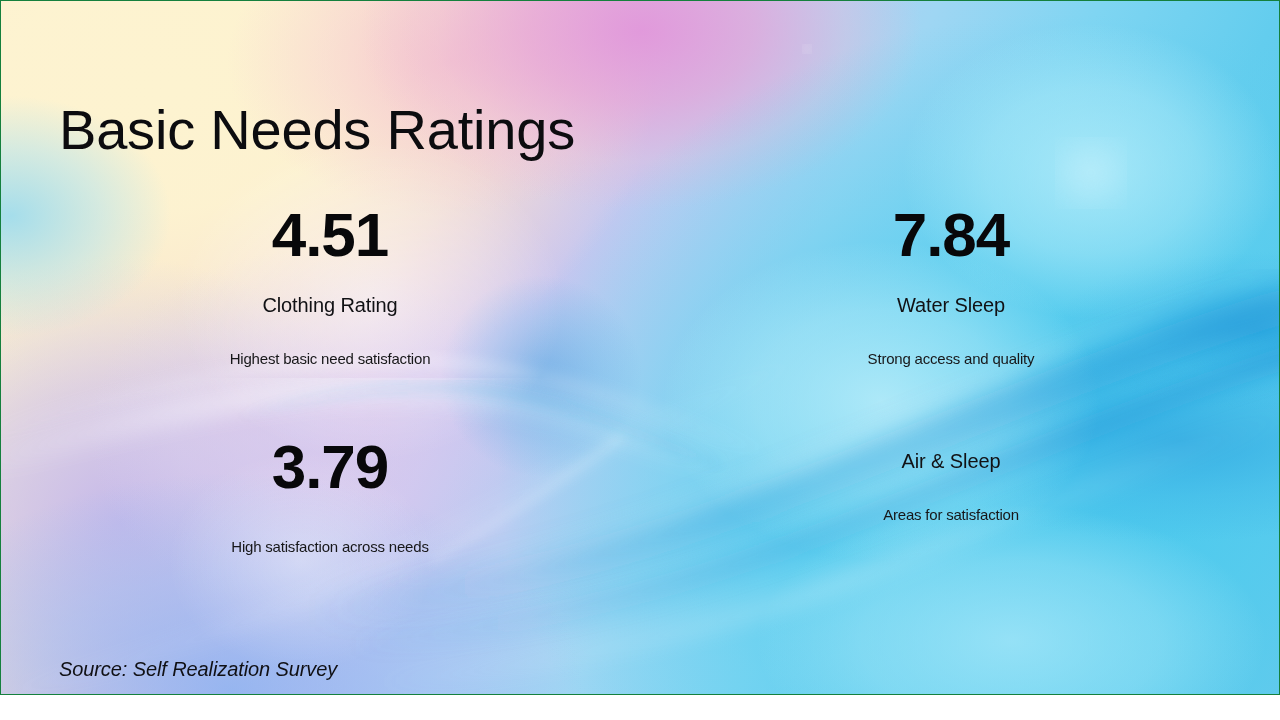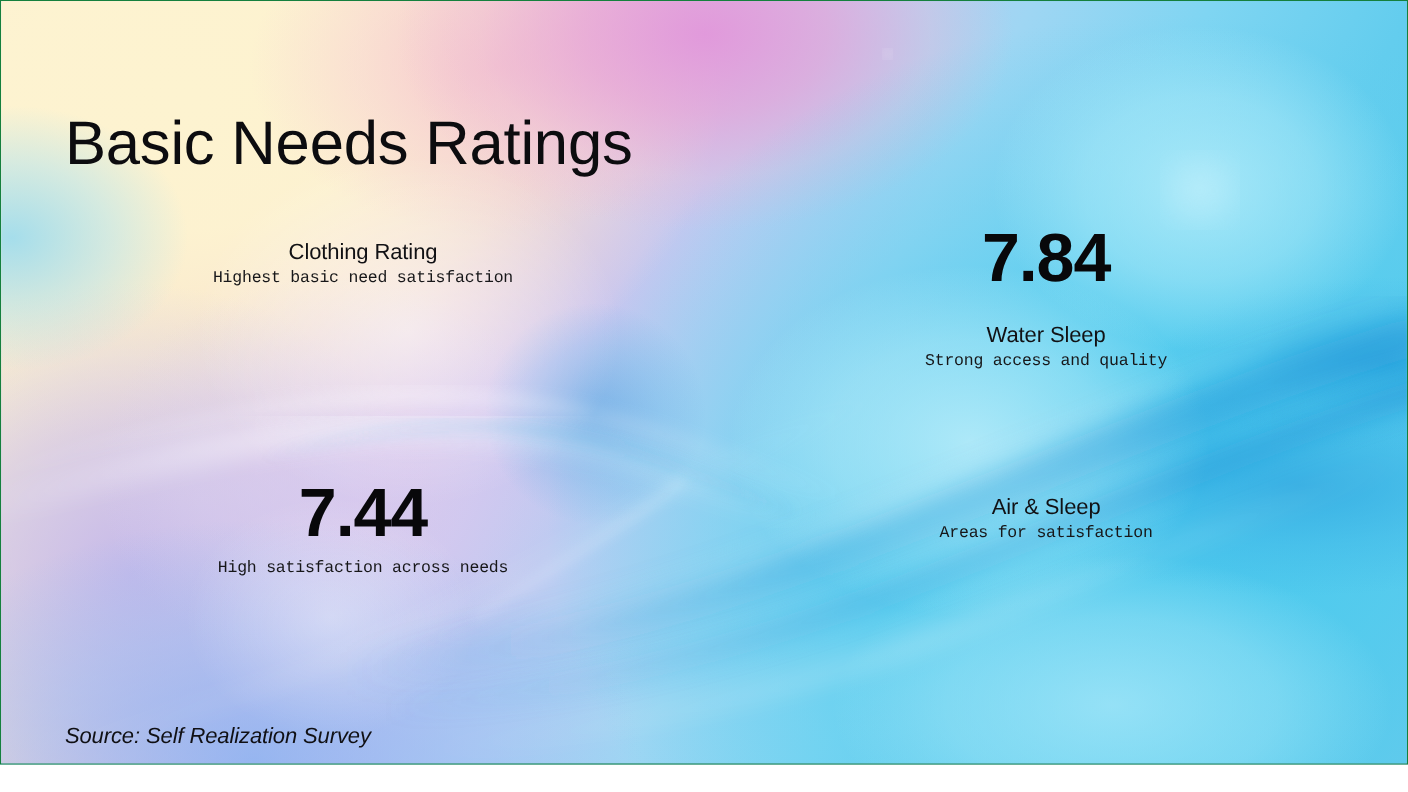--- a/index.html
+++ b/index.html
@@ -222,27 +222,26 @@
   .stat-label {
     margin-top: 20px;
     font-size: 20px;
     font-weight: 400;
     line-height: 24px;
     color: #111114;
     letter-spacing: -0.1px;
   }
 
   .stat-desc {
-    margin-top: 2px;
+    margin-top: 32px;
     font-size: 15px;
     font-weight: 400;
     line-height: 19px;
     color: #171719;
     letter-spacing: -0.2px;
-    font-family: Liberation Mono, monospace;
   }
 
   #source {
     position: absolute;
     left: 58px;
     top: 655px;
     font-size: 20px;
     font-style: italic;
     font-weight: 400;
     line-height: 26px;
@@ -325,32 +324,33 @@
 
     <circle cx="806" cy="48" r="4" fill="#ffffff" opacity="0.45" filter="url(#blur6)"></circle>
     <circle cx="1090" cy="172" r="30" fill="#d9f6ff" opacity="0.28" filter="url(#blur16)"></circle>
   </svg>
 
   <div id="content">
 
     <h1 id="title">Basic Needs Ratings</h1>
 
     <div class="stat col-left row-top">
+      <div class="stat-value">4.51</div>
       <div class="stat-label">Clothing Rating</div>
       <div class="stat-desc">Highest basic need satisfaction</div>
     </div>
 
     <div class="stat col-right row-top">
       <div class="stat-value">7.84</div>
       <div class="stat-label">Water Sleep</div>
       <div class="stat-desc">Strong access and quality</div>
     </div>
 
     <div class="stat col-left row-bottom">
-      <div class="stat-value">7.44</div>
+      <div class="stat-value">3.79</div>
       <div class="stat-desc">High satisfaction across needs</div>
     </div>
 
     <div class="stat col-right row-bottom">
       <div class="stat-label">Air &amp; Sleep</div>
       <div class="stat-desc">Areas for satisfaction</div>
     </div>
 
     <div id="source">Source: Self Realization Survey</div>
 

